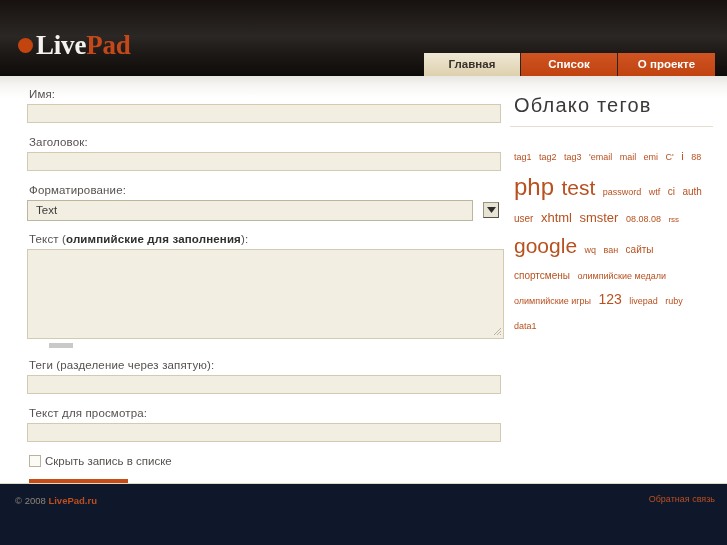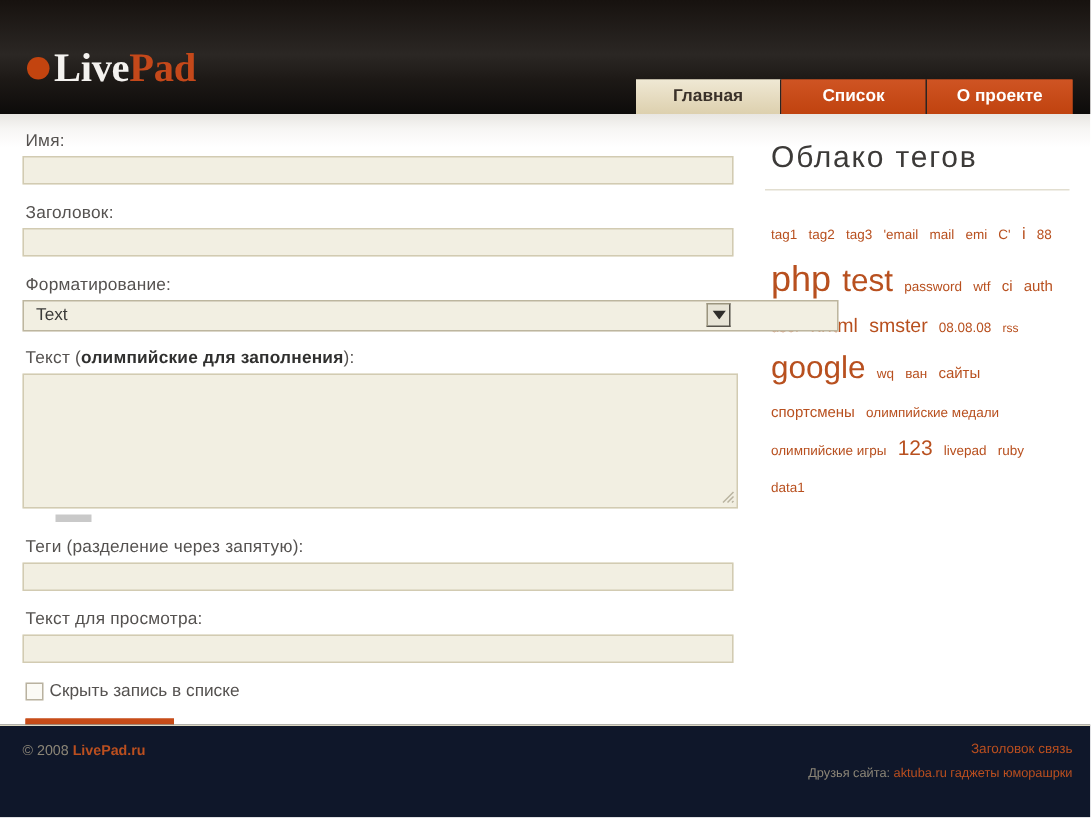--- a/index.html
+++ b/index.html
@@ -76,21 +76,21 @@
   
   .content {
     position: relative;
     height: 407px;
     background: #ffffff;
     background-image: linear-gradient(to bottom, #e8e6e2 0px, #f7f6f4 10px, #ffffff 22px);
     display: flex;
   }
   .col-form {
     width: 500px;
-    padding: 12px 12px 0 15px;
+    padding: 12px 12px 0 27px;
   }
   .col-side {
     width: 227px;
     padding: 18px 14px 0 10px;
   }
 
   label.fl, .fl {
     display: block;
     font-size: 11.5px;
     color: #555250;
@@ -113,21 +113,21 @@
     outline: none;
   }
 
   .selwrap {
     position: relative;
     width: 474px;
     height: 21px;
     margin: 0 0 12px 0;
   }
   .sel {
-    width: 544px; height: 21px;
+    width: 446px; height: 21px;
     background: #f2efe2;
     border: 1px solid #bdb69f;
     font-size: 11.5px;
     color: #3a3a38;
     padding-left: 8px;
     line-height: 19px;
     cursor: pointer;
   }
   .sel-arrow {
     position: absolute;
@@ -322,24 +322,18 @@
     </div>
   </div>
 
   <div class="footer">
     <div class="foot-left">
       <span>© 2008</span>
       <b>LivePad.ru</b>
     </div>
     <div class="foot-right">
       <div class="fr-line1">
-        <a>Заголовок связь</a>
+        <a>Обратная связь</a>
       </div>
-      <div class="fr-line2">
-        <span>Друзья сайта:</span>
-        <a>aktuba.ru</a>
-        <a>гаджеты</a>
-        <a>юморашрки</a>
-      </div>
     </div>
   </div>
 
 </div>
 
 </body></html>

